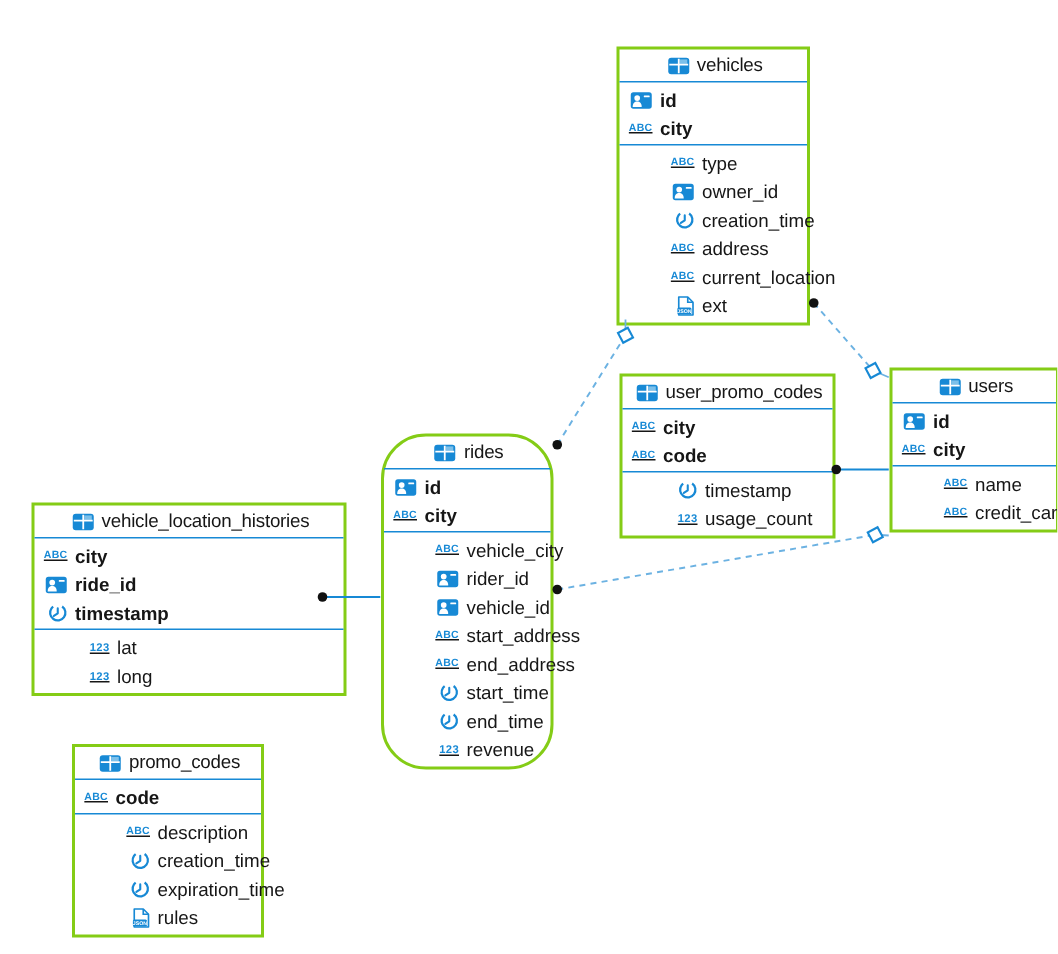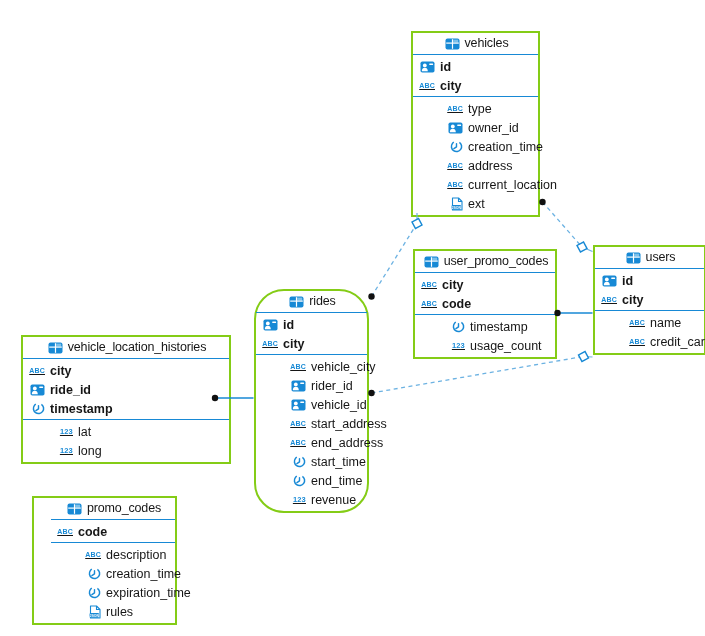--- a/index.html
+++ b/index.html
@@ -383,21 +383,21 @@
           <span class="cname">lat</span>
         </div>
         <div class="row">
           <span class="ic">
             <span class="ticon n">123</span>
           </span>
           <span class="cname">long</span>
         </div>
       </div>
     </div>
-    <div class="tbl" style="left: 32px; top: 496px; width: 145px; padding-left: 17px;">
+    <div class="tbl" style="left: 48px; top: 496px; width: 128px;">
       <div class="hd">
         <span class="ic">
           <svg width="15" height="12" viewBox="0 0 15 12">
             <rect x="0.5" y="0.5" width="14" height="11" rx="2" fill="#1789d5"></rect>
             <rect x="8.2" y="1.6" width="5" height="3" fill="#7cc0ea"></rect>
             <line x1="1.2" y1="5.1" x2="13.8" y2="5.1" stroke="#fff" stroke-width="1.2"></line>
             <line x1="7.5" y1="1.2" x2="7.5" y2="10.8" stroke="#fff" stroke-width="1.2"></line>
           </svg>
         </span>
         <span class="hname">promo_codes</span>

